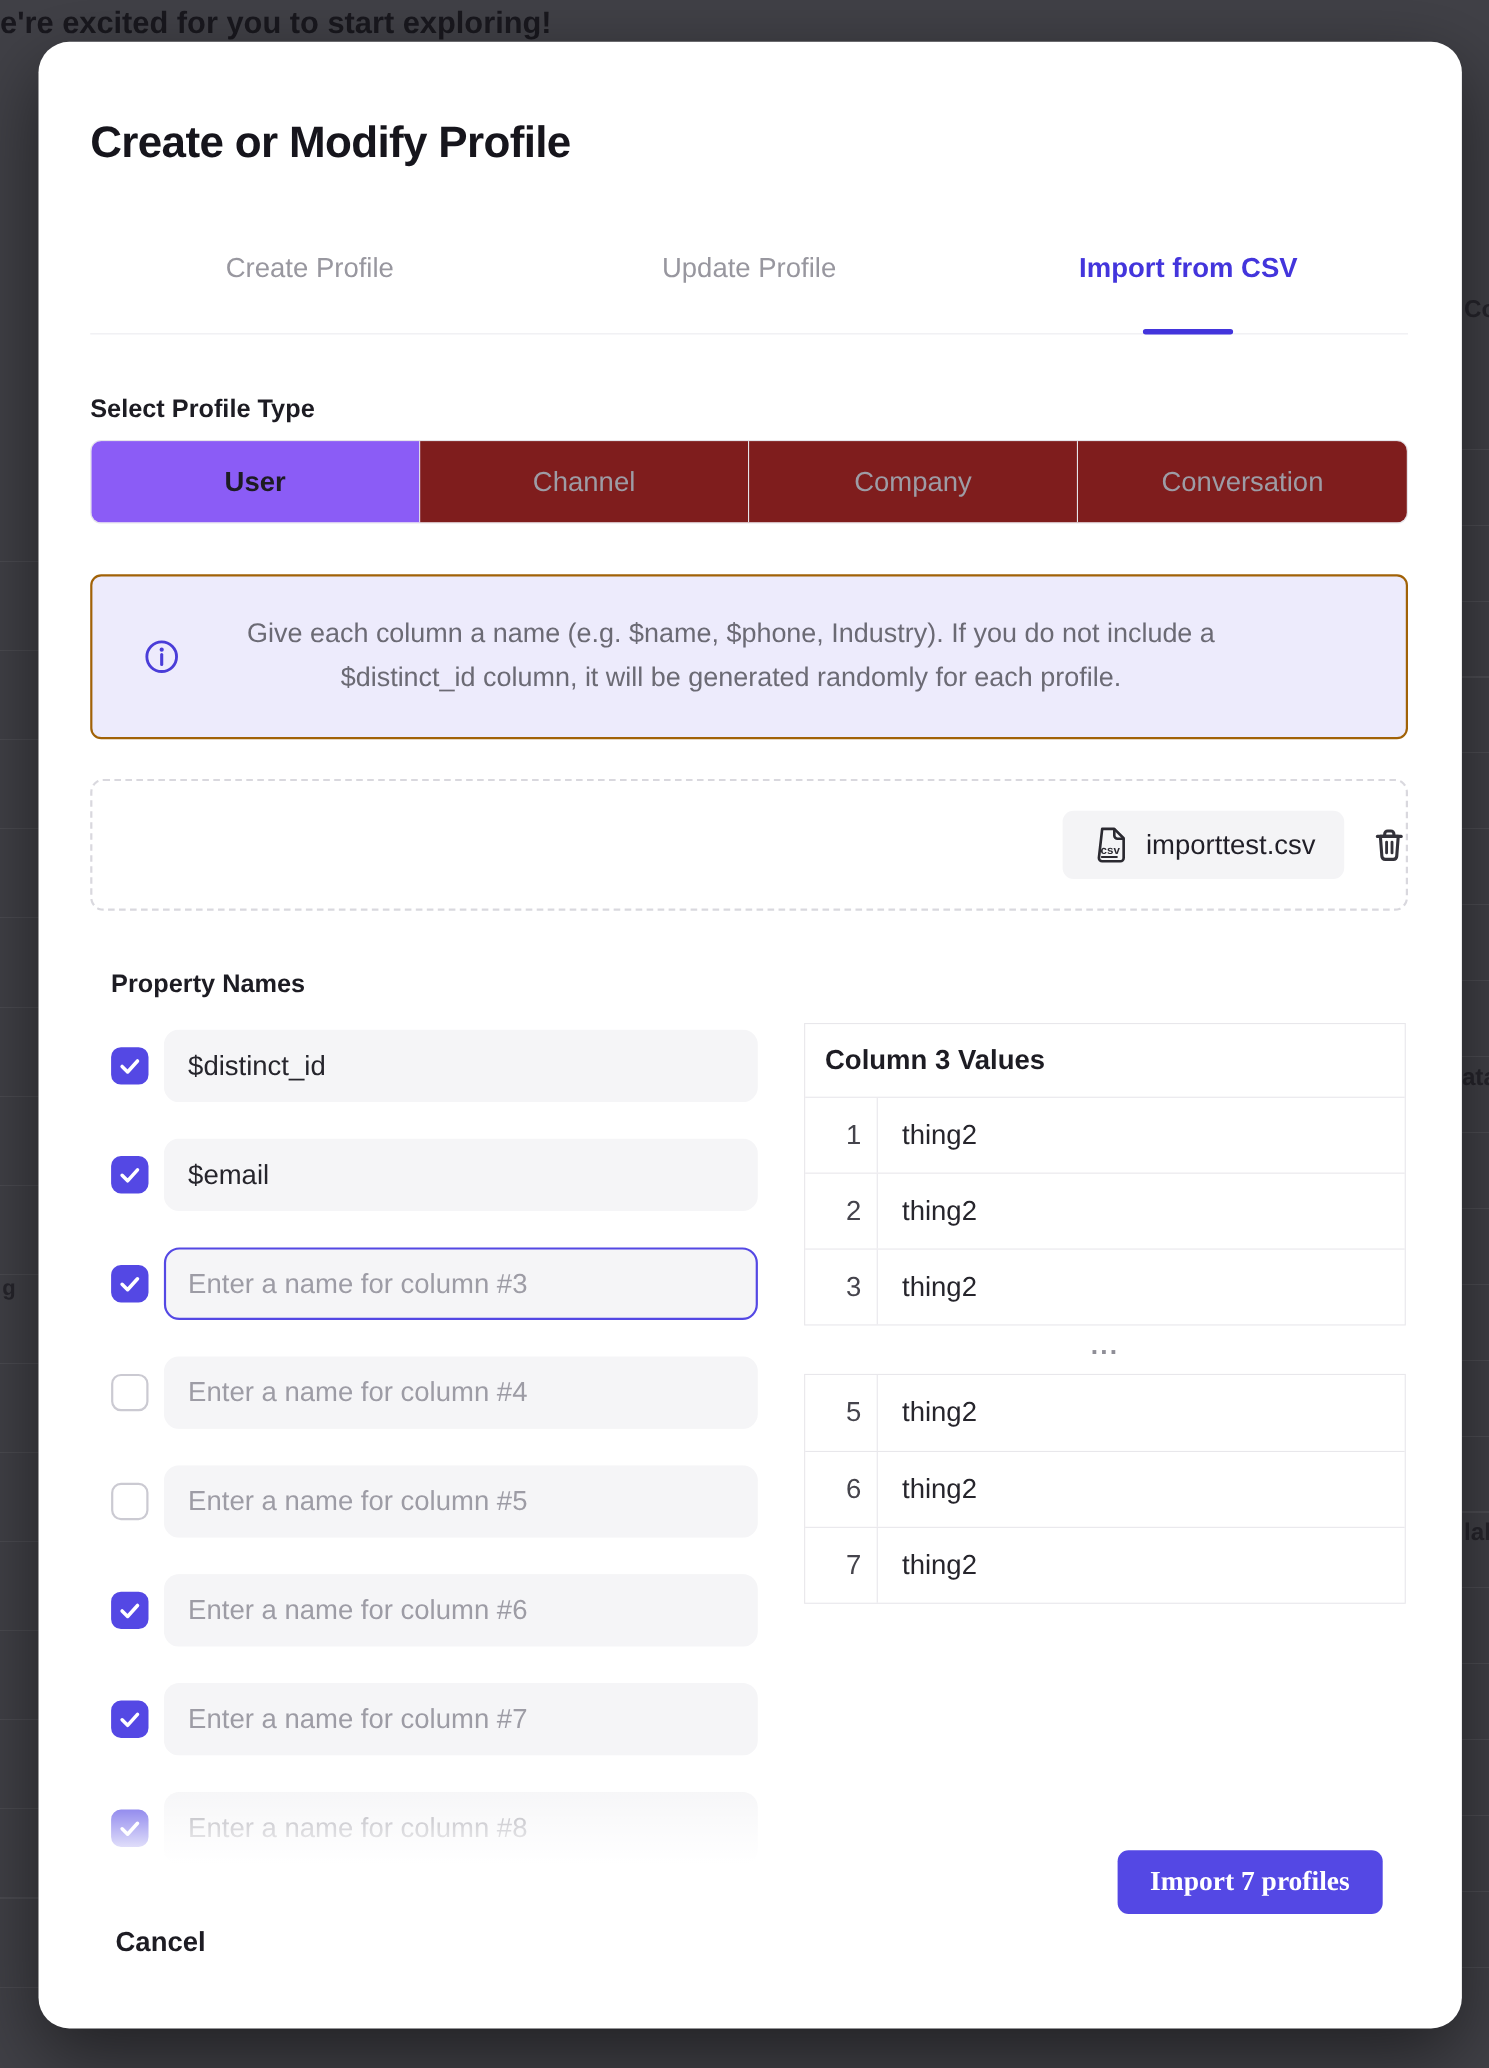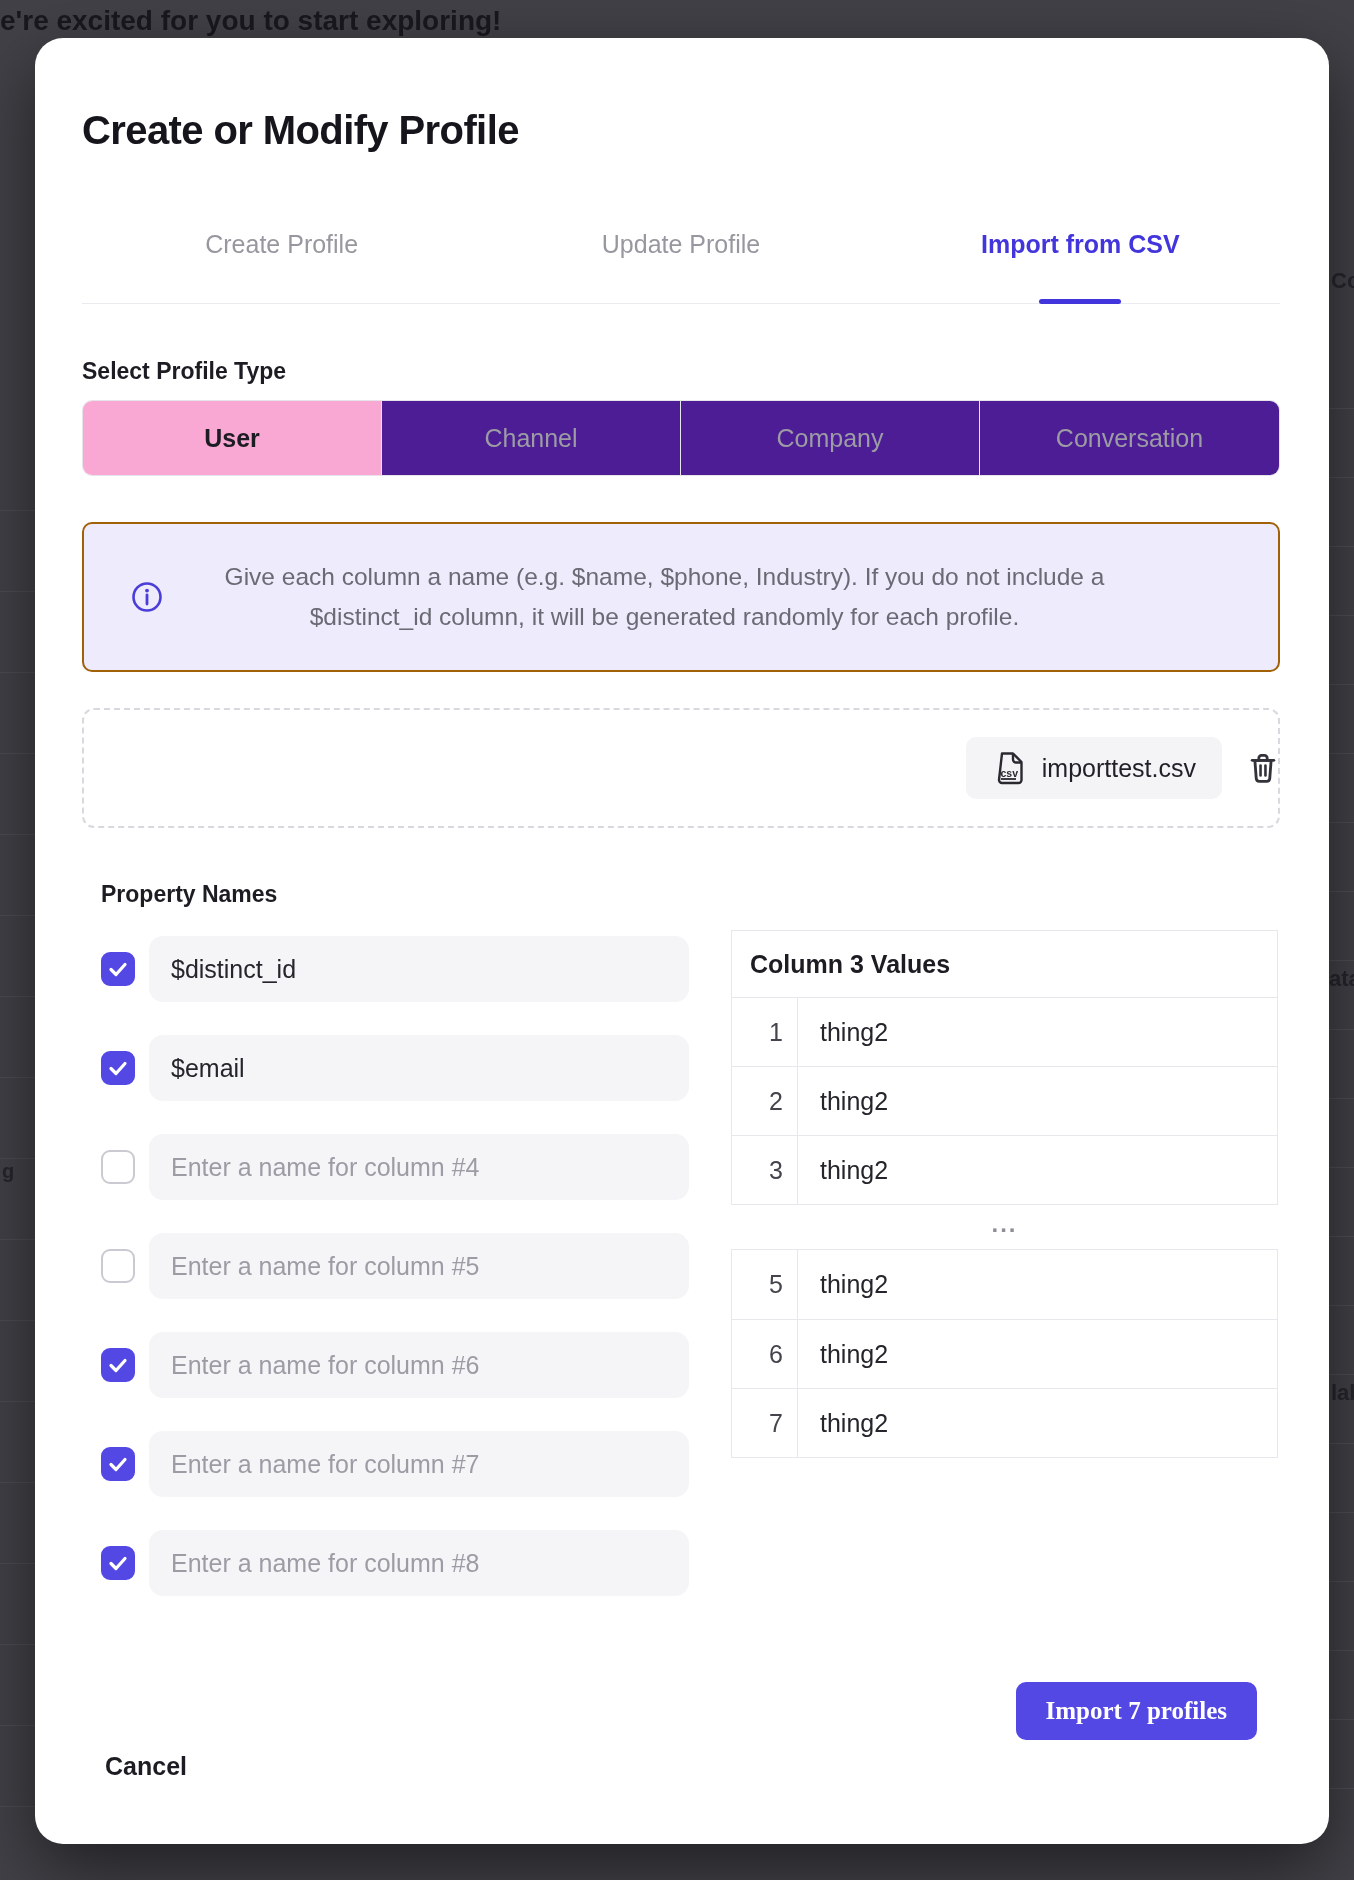--- a/index.html
+++ b/index.html
@@ -35,23 +35,23 @@
     font-size:25px; font-weight:500; color:#98979f; cursor:pointer; }
   .tab.active { color:#4335dc; font-weight:600; }
   .tab-underline { position:absolute; left:1004px; top:261px; width:82px; height:5px; background:#4335dc; border-radius:3px; }
 
   
   .select-label { position:absolute; left:47px; top:320px; font-size:23px; font-weight:600; color:#1d1c23; }
   .segmented { position:absolute; left:47px; top:362px; width:1198px; height:76px;
     display:grid; grid-template-columns:repeat(4,1fr);
     border:1px solid #e5e4e9; border-radius:10px; overflow:hidden; background:#fff; }
   .seg { display:flex; align-items:center; justify-content:center; font-size:25px; color:#9d9ca5;
-    border-right:1px solid #e5e4e9; cursor:pointer; background:#4c1d95; }
+    border-right:1px solid #e5e4e9; cursor:pointer; background:#7f1d1d; }
   .seg:last-child { border-right:none; }
-  .seg.selected { background:#f9a8d4; color:#1d1c23; font-weight:700; }
+  .seg.selected { background:#8b5cf6; color:#1d1c23; font-weight:700; }
 
   
   .banner { position:absolute; left:47px; top:484px; width:1198px; height:150px;
     background:#edebfc; border:2px solid #a16207; border-radius:10px;
     display:flex; align-items:center; gap:28px; padding:0 40px 0 46px;text-align:center; }
   .banner-text { font-size:24.5px; line-height:40px; color:#6b6a74; max-width:945px; }
 
   
   .upload { position:absolute; left:47px; top:670px; width:1198px; height:120px;
     border:2px dashed #d9d8de; border-radius:12px;
@@ -189,20 +189,28 @@
       <div class="prop-input"><input value="$distinct_id" style=""></div>
     </div>
     <div class="prop-row checked">
       <div class="checkbox">
           <svg width="24" height="24" viewBox="0 0 24 24" fill="none">
             <polyline points="5,12.5 10,17.5 19,7.5" stroke="#fff" stroke-width="3.2" stroke-linecap="round" stroke-linejoin="round"></polyline>
           </svg>
         </div>
       <div class="prop-input"><input value="$email" style=""></div>
     </div>
+    <div class="prop-row checked focused">
+      <div class="checkbox">
+          <svg width="24" height="24" viewBox="0 0 24 24" fill="none">
+            <polyline points="5,12.5 10,17.5 19,7.5" stroke="#fff" stroke-width="3.2" stroke-linecap="round" stroke-linejoin="round"></polyline>
+          </svg>
+        </div>
+      <div class="prop-input"><input placeholder="Enter a name for column #3" style=""></div>
+    </div>
     <div class="prop-row">
       <div class="checkbox"></div>
       <div class="prop-input"><input placeholder="Enter a name for column #4" style=""></div>
     </div>
     <div class="prop-row">
       <div class="checkbox"></div>
       <div class="prop-input"><input placeholder="Enter a name for column #5" style=""></div>
     </div>
     <div class="prop-row checked">
       <div class="checkbox">

